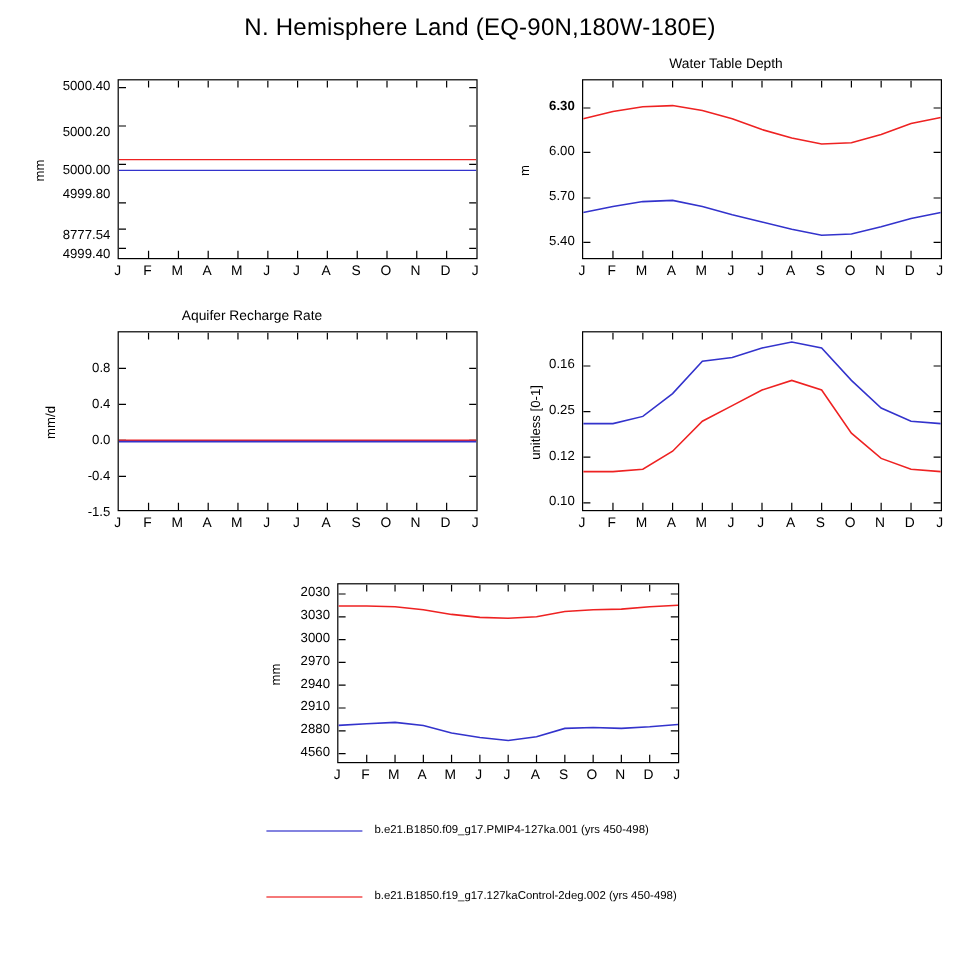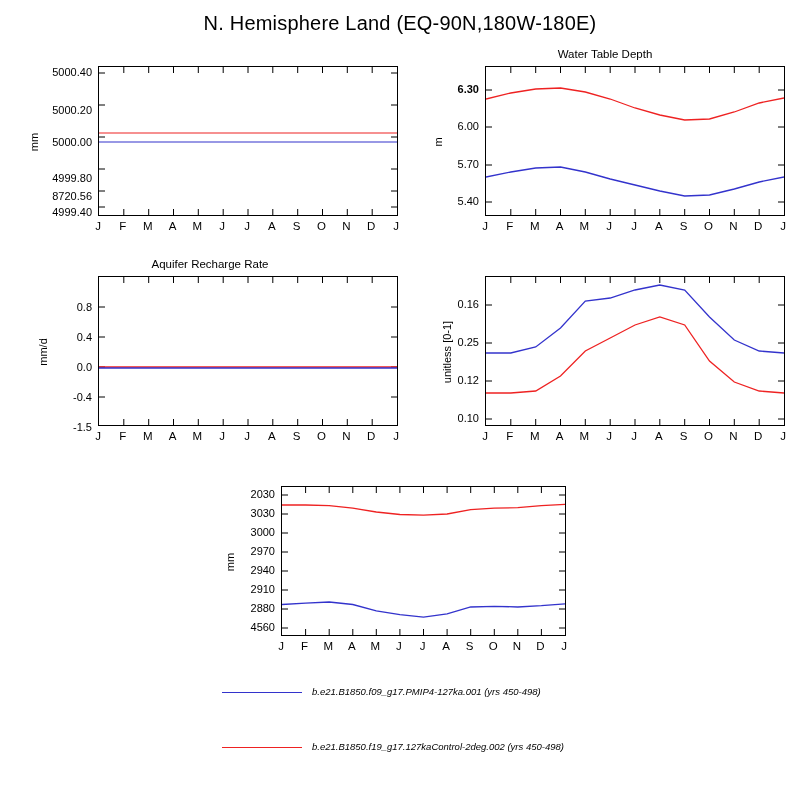--- a/index.html
+++ b/index.html
@@ -59,21 +59,20 @@
   }
   .xtick-label {
     position: absolute;
     font-size: 11.5px;
     text-align: center;
     white-space: nowrap;
   }
   .legend-row {
     position: absolute;
     height: 14px;
-    font-style: italic;
   }
   .legend-line {
     position: absolute;
     top: 6px;
     left: 0;
     width: 80px;
     height: 1px;
   }
   .legend-text {
     position: absolute;
@@ -87,22 +86,22 @@
 </head>
 <body>
 
 <div id="page-title">N. Hemisphere Land (EQ-90N,180W-180E)</div>
 
 <div class="panel" style="left:20px; top:48px; width:380px; height:195px;">
   <div class="ylabel" style="left:-6px; top:88px; width:40px;">mm</div>
   <div class="ytick-label" style="left:10px; top:8px; width:62px;margin-top:10px;">5000.40</div>
   <div class="ytick-label" style="left:10px; top:56px; width:62px;">5000.20</div>
   <div class="ytick-label" style="left:10px; top:88px; width:62px;">5000.00</div>
-  <div class="ytick-label" style="left:10px; top:124px; width:62px;">4999.80</div>
-  <div class="ytick-label" style="left:10px; top:142px; width:62px;">8720.56</div>
+  <div class="ytick-label" style="left:10px; top:108px; width:62px;">4999.80</div>
+  <div class="ytick-label" style="left:10px; top:142px; width:62px;">8777.54</div>
   <div class="ytick-label" style="left:10px; top:158px; width:62px;">4999.40</div>
   <div class="plot-area" style="left:78px; top:18px; width:300px; height:150px;">
     <svg width="298" height="148" viewBox="0 0 298 148">
       <g stroke="#000" stroke-width="1">
         <line x1="24.8" y1="0" x2="24.8" y2="6"></line>
           <line x1="49.7" y1="0" x2="49.7" y2="6"></line>
         <line x1="74.5" y1="0" x2="74.5" y2="6"></line>
           <line x1="99.3" y1="0" x2="99.3" y2="6"></line>
         <line x1="124.2" y1="0" x2="124.2" y2="6"></line>
           <line x1="149.0" y1="0" x2="149.0" y2="6"></line>

